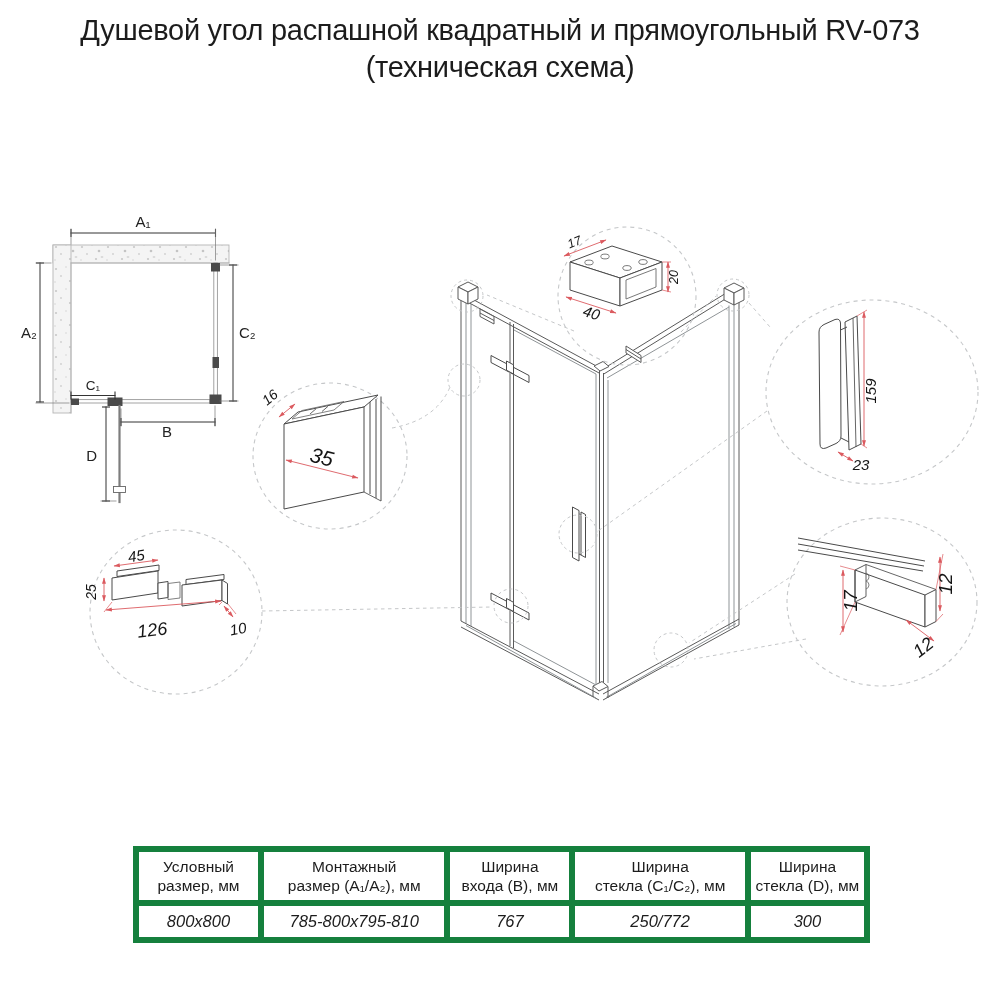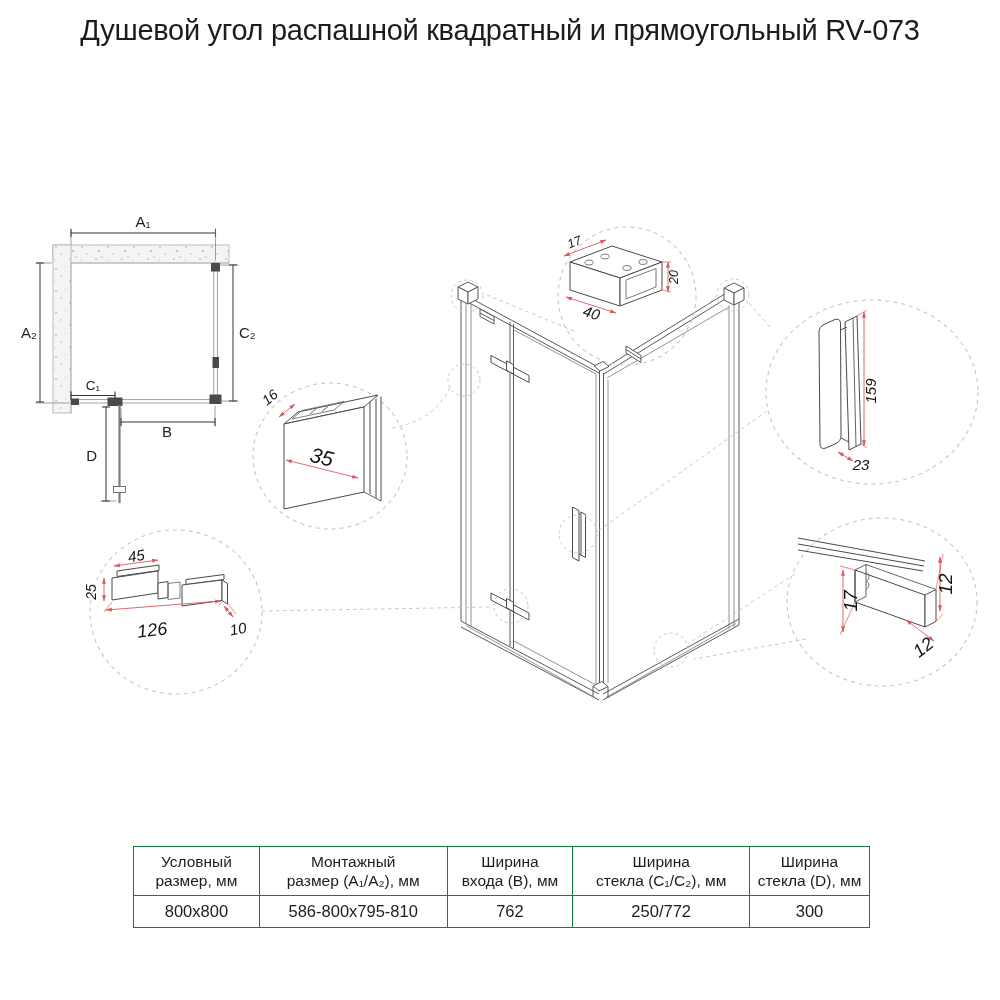--- a/index.html
+++ b/index.html
@@ -7,33 +7,34 @@
         font-family:"Liberation Sans","DejaVu Sans",sans-serif;color:#1a1a1a;}
   .title{position:absolute;top:12px;left:0;width:1000px;text-align:center;
          font-size:29px;line-height:37px;letter-spacing:-0.3px;color:#1c1c1c;}
   svg.diagram{position:absolute;left:0;top:0;width:1000px;height:1000px;}
   svg text{font-family:"Liberation Sans","DejaVu Sans",sans-serif;}
   .plan-label{font-size:15px;fill:#222;}
   .plan-label-sm{font-size:13.5px;fill:#222;}
   .dim-num{font-style:italic;fill:#151515;}
   table.spec{position:absolute;left:133px;top:846px;width:737px;border-collapse:collapse;
              table-layout:fixed;background:#fff;}
-  table.spec th,table.spec td{border:1px solid #15803d;text-align:center;vertical-align:middle;
+  table.spec th,table.spec td{border:6px solid #15803d;text-align:center;vertical-align:middle;
              color:#1c1c1c;font-weight:normal;padding:2px 4px;}
   table.spec th{font-size:15.5px;line-height:19px;white-space:pre-line;height:44px;}
-  table.spec td{font-size:16.5px;height:27px;}
+  table.spec td{font-size:16.5px;height:27px;font-style:italic;}
   col.c1{width:17.1%}col.c2{width:25.5%}col.c3{width:17.1%}col.c4{width:24.0%}col.c5{width:16.3%}
 </style>
 </head>
 <body>
 
 <div class="page">
 
   <div class="title">
     <div>Душевой угол распашной квадратный и прямоугольный RV-073</div>
+    <div>(техническая схема)</div>
   </div>
 
   <svg class="diagram" viewBox="0 0 1000 1000">
     <defs>
       <pattern id="stip" width="26" height="22" patternUnits="userSpaceOnUse">
         <rect width="26" height="22" fill="#f4f4f4"></rect>
         <circle cx="4" cy="5" r="1.1" fill="#c9c9c9"></circle>
         <circle cx="14" cy="3" r="0.8" fill="#d4d4d4"></circle>
         <circle cx="21" cy="9" r="1.3" fill="#c4c4c4"></circle>
         <circle cx="9" cy="12" r="0.9" fill="#cfcfcf"></circle>
@@ -341,21 +342,21 @@
 входа (B), мм</th>
         <th>Ширина
 стекла (C₁/C₂), мм</th>
         <th>Ширина
 стекла (D), мм</th>
       </tr>
     </thead>
     <tbody>
       <tr>
         <td>800x800</td>
-        <td>586-800x795-810</td>
-        <td>762</td>
+        <td>785-800x795-810</td>
+        <td>767</td>
         <td>250/772</td>
         <td>300</td>
       </tr>
     </tbody>
   </table>
 
 </div>
 
 </body></html>

